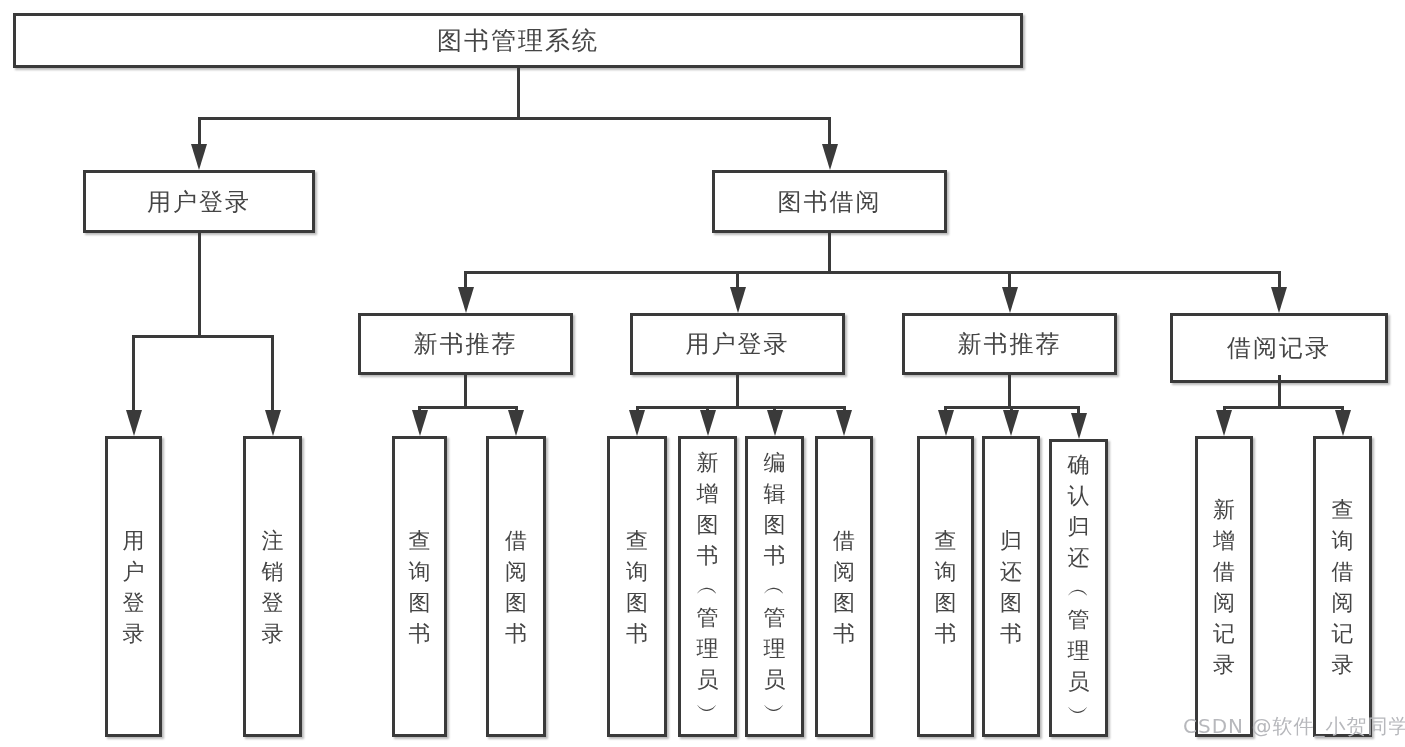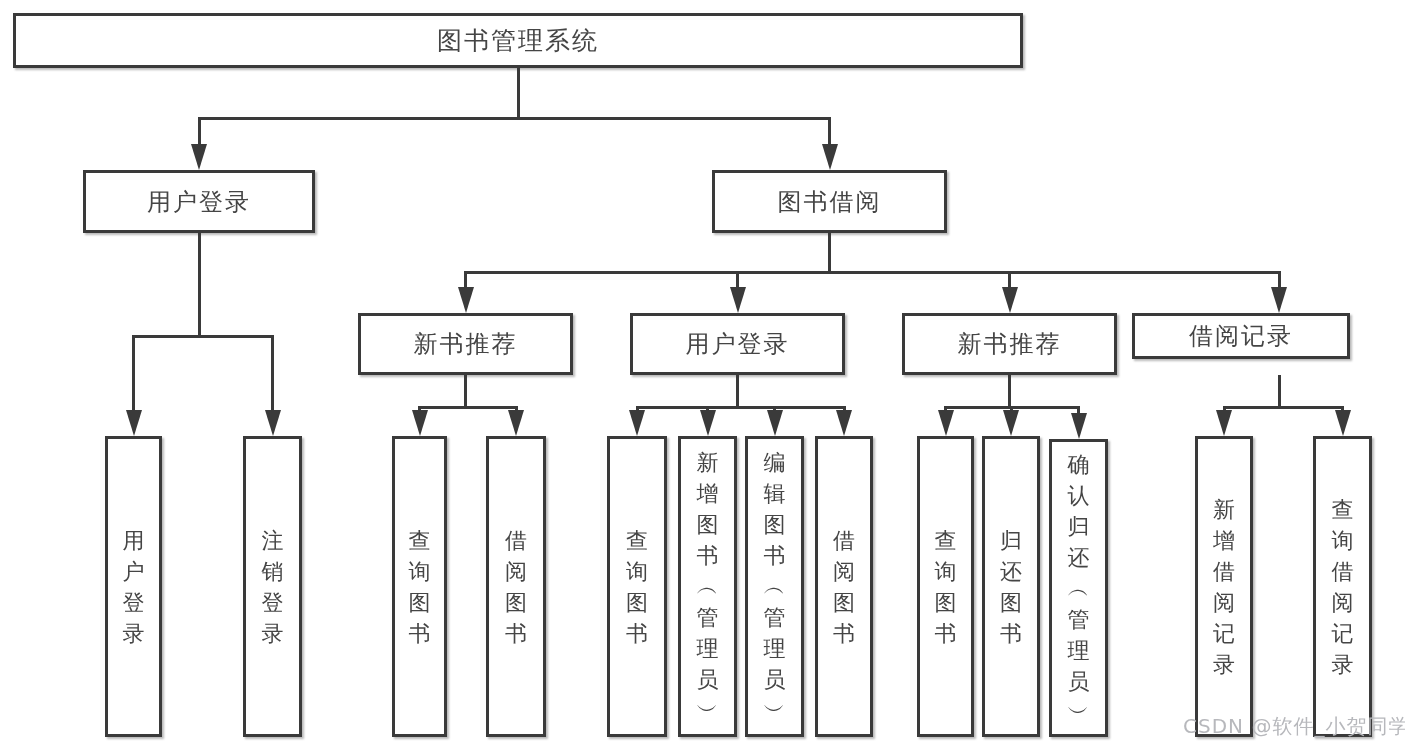--- a/index.html
+++ b/index.html
@@ -53,21 +53,21 @@
       </div>
       <div class="node h" style="left: 358px; top: 313px; width: 215px; height: 62px;">
         <span>新书推荐</span>
       </div>
       <div class="node h" style="left: 630px; top: 313px; width: 215px; height: 62px;">
         <span>用户登录</span>
       </div>
       <div class="node h" style="left: 902px; top: 313px; width: 215px; height: 62px;">
         <span>新书推荐</span>
       </div>
-      <div class="node h" style="left: 1132px; top: 313px; width: 218px; height: 46px;">
+      <div class="node h" style="left: 1170px; top: 313px; width: 218px; height: 70px;">
         <span>借阅记录</span>
       </div>
       <div class="node v" style="left: 105px; top: 436px; width: 57px; height: 301px;">
         <div class="vlabel">
           <span>用</span>
           <span>户</span>
           <span>登</span>
           <span>录</span>
         </div>
       </div>

